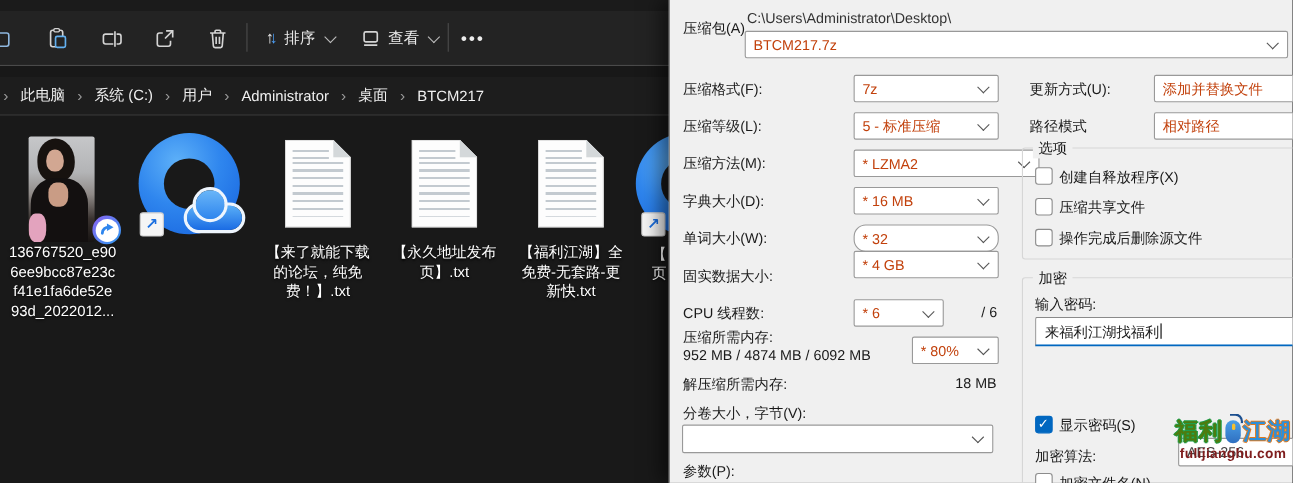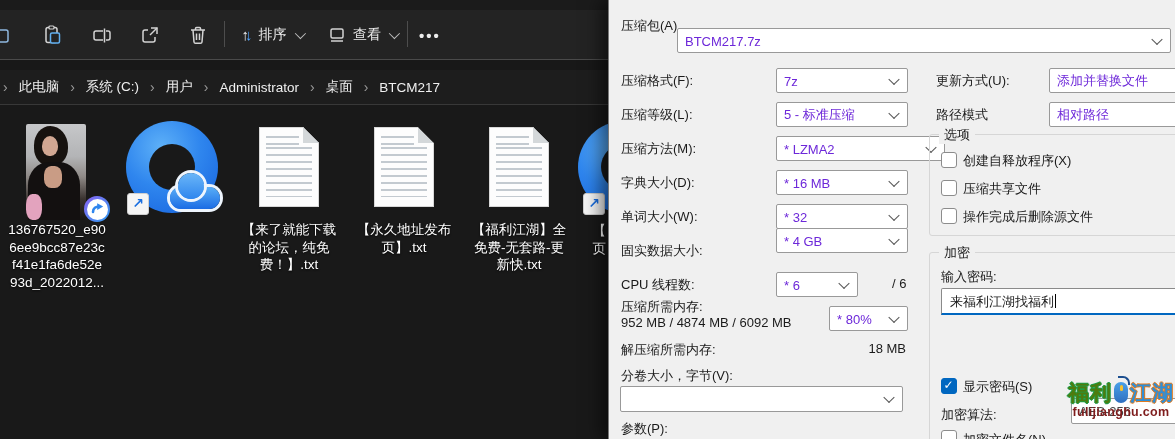--- a/index.html
+++ b/index.html
@@ -56,21 +56,21 @@
   .txtpage .lines{position:absolute;left:7px;right:7px;top:9px;height:60px;
     background:repeating-linear-gradient(#c3cad0 0 2px,transparent 2px 7px);}
   .txtpage .lines-top{position:absolute;left:7px;right:20px;top:9px;height:9px;
     background:repeating-linear-gradient(#c3cad0 0 2px,transparent 2px 7px);}
   
   .dlg{position:absolute;left:608px;top:0;width:567px;height:439px;background:#f0f0f0;
     border-left:1px solid #7a7a7a;box-shadow:-8px 0 16px rgba(0,0,0,.5);z-index:10;overflow:hidden;
     font-size:13px;color:#1a1a1a;}
   .dlg .lbl{position:absolute;white-space:nowrap;}
   .cmb{position:absolute;background:#ffffff;border:1px solid #999999;border-radius:2px;}
-  .cmb .val{position:absolute;left:7px;top:50%;transform:translateY(-50%);white-space:nowrap;color:#6d28d9;}
+  .cmb .val{position:absolute;left:7px;top:50%;transform:translateY(-50%);white-space:nowrap;color:#c2410c;}
   .chev{position:absolute;right:9px;top:50%;width:7px;height:7px;border-right:1.4px solid #555;border-bottom:1.4px solid #555;transform:translateY(-70%) rotate(45deg);}
   .grp{position:absolute;border:1px solid #d6d6d6;border-radius:3px;}
   .grp .legend{position:absolute;top:-9px;left:9px;background:#f0f0f0;padding:0 5px;}
   .cb{position:absolute;width:14px;height:14px;background:#fff;border:1px solid #8c8c8c;border-radius:3px;}
   .cb.checked{background:#0067c0;border-color:#0067c0;}
   .cb.checked::after{content:"✓";position:absolute;left:1.5px;top:-1px;color:#fff;font-size:12px;font-weight:bold;}
   .cblbl{position:absolute;white-space:nowrap;}
   .pwd{position:absolute;left:332px;top:288px;width:236px;height:24px;background:#fff;
     border:1px solid #8a8a8a;border-bottom:2px solid #0067c0;border-radius:2px 2px 0 0;}
   .pwd .val{position:absolute;left:8px;top:4px;white-space:nowrap;}
@@ -234,20 +234,21 @@
   <div class="shortcut" style="left:583px;top:193px;">
       <span>↗</span>
     </div>
   <div class="flabel" style="left:556px;top:222px;width:50px;text-align:right;">【
 页</div>
 </div>
 
 <div class="dlg">
 
   <div class="lbl" style="left:12px;top:17px;">压缩包(A)</div>
+  <div class="lbl" style="left:70px;top:9px;color:#333;">C:\Users\Administrator\Desktop\</div>
   <div class="cmb" style="left:68px;top:28px;width:492px;height:23px;">
     <span class="val">BTCM217.7z</span>
     <span class="chev"></span>
   </div>
 
   <div class="lbl" style="left:12px;top:72px;">压缩格式(F):</div>
   <div class="cmb" style="left:167px;top:68px;width:130px;height:23px;">
     <span class="val">7z</span>
       <span class="chev"></span>
   </div>
@@ -264,21 +265,21 @@
       <span class="chev"></span>
   </div>
 
   <div class="lbl" style="left:12px;top:174px;">字典大小(D):</div>
   <div class="cmb" style="left:167px;top:170px;width:130px;height:23px;">
     <span class="val">* 16 MB</span>
       <span class="chev"></span>
   </div>
 
   <div class="lbl" style="left:12px;top:208px;">单词大小(W):</div>
-  <div class="cmb" style="left:167px;top:204px;width:130px;height:23px;">
+  <div class="cmb" style="left:167px;top:204px;width:130px;height:23px;border-radius:11px;">
     <span class="val">* 32</span>
       <span class="chev"></span>
   </div>
 
   <div class="lbl" style="left:12px;top:242px;">固实数据大小:</div>
   <div class="cmb" style="left:167px;top:228px;width:130px;height:23px;">
     <span class="val">* 4 GB</span>
       <span class="chev"></span>
   </div>
 

